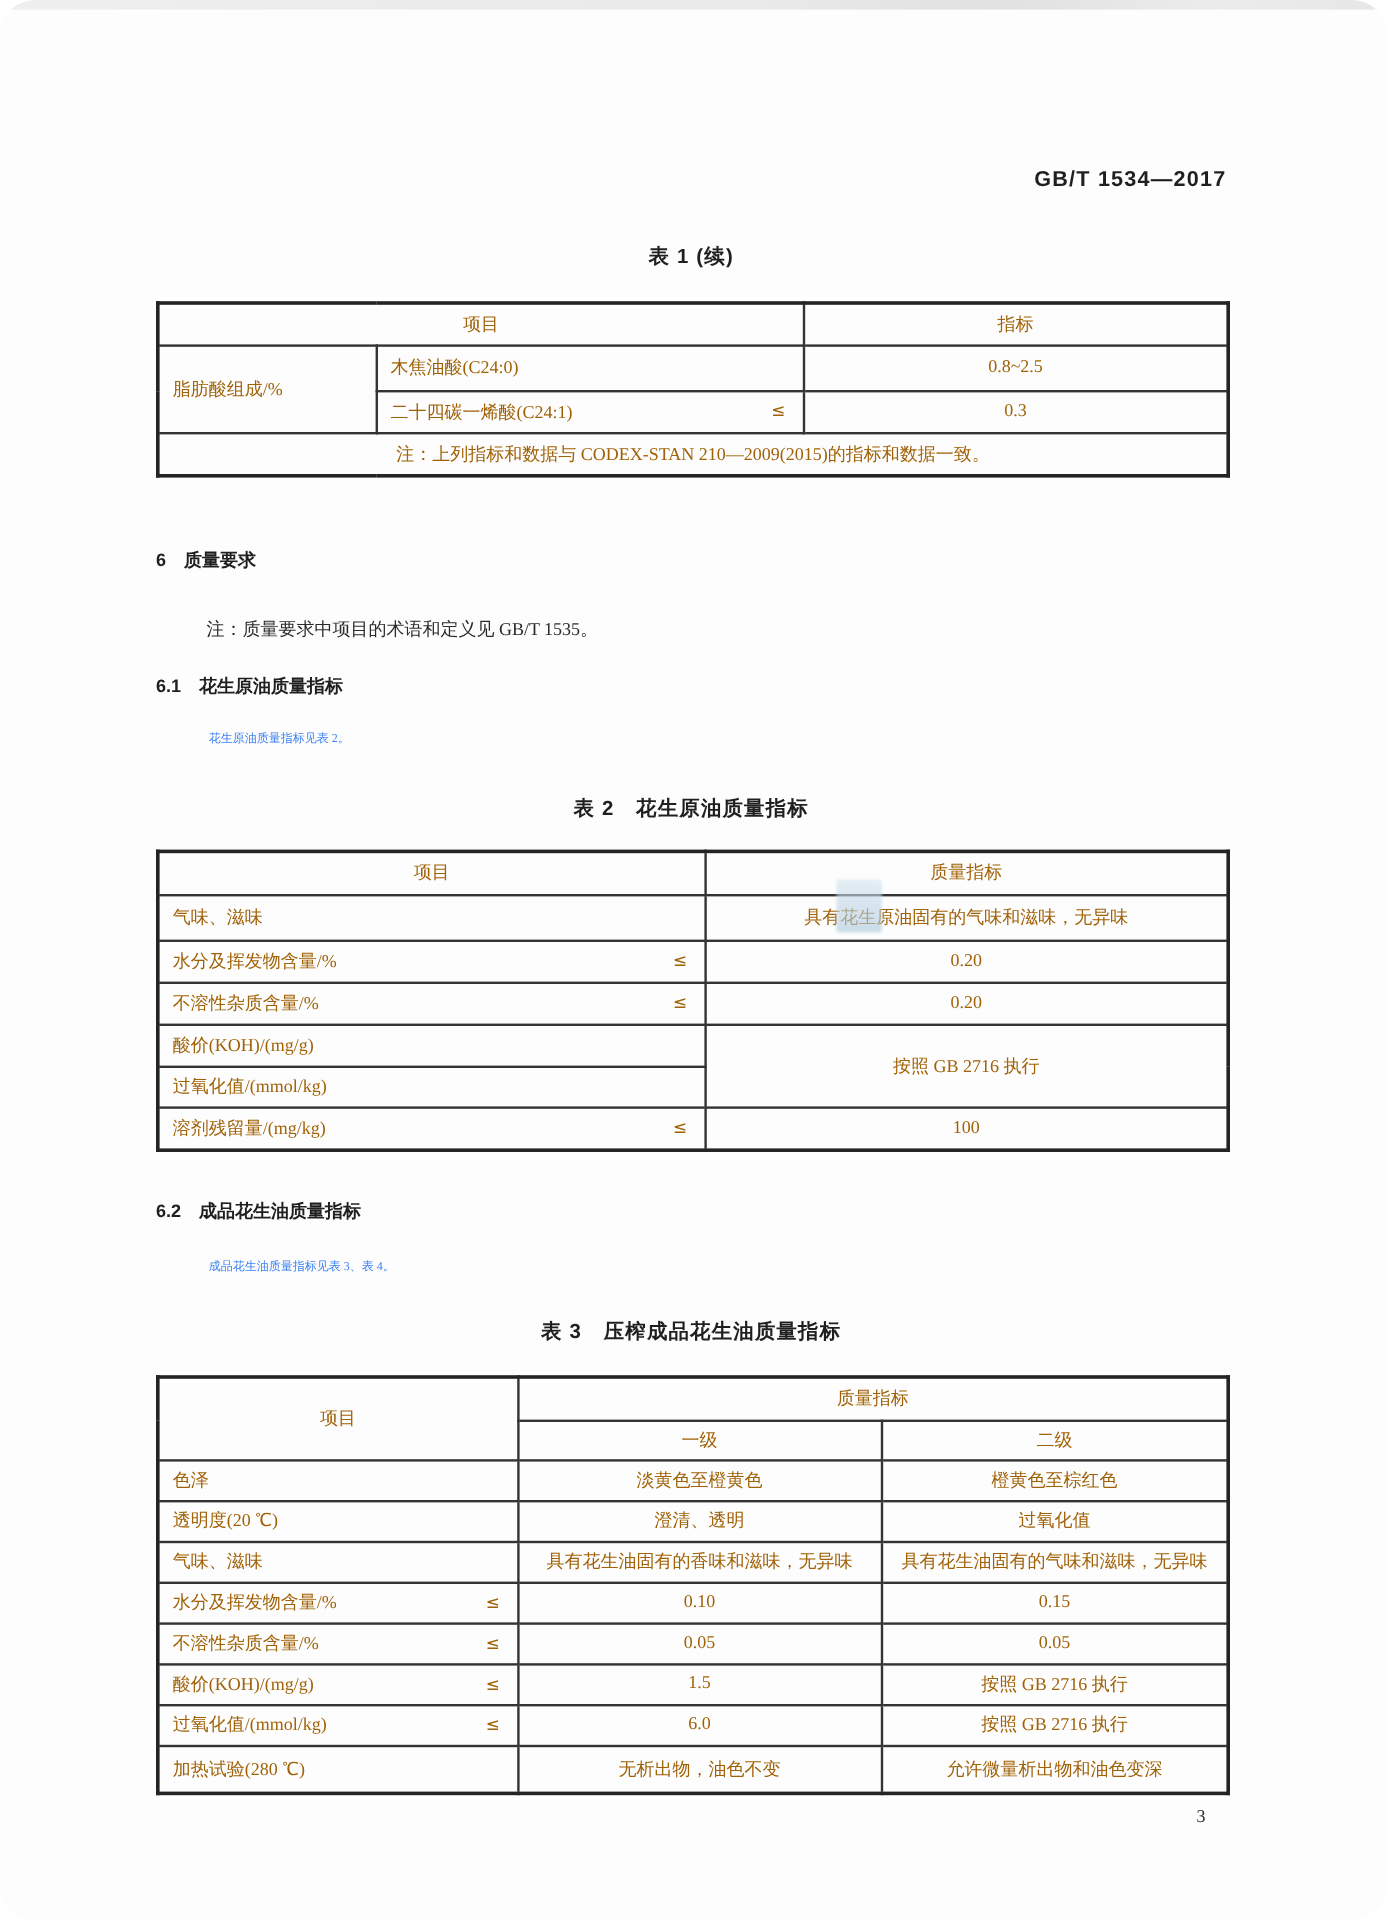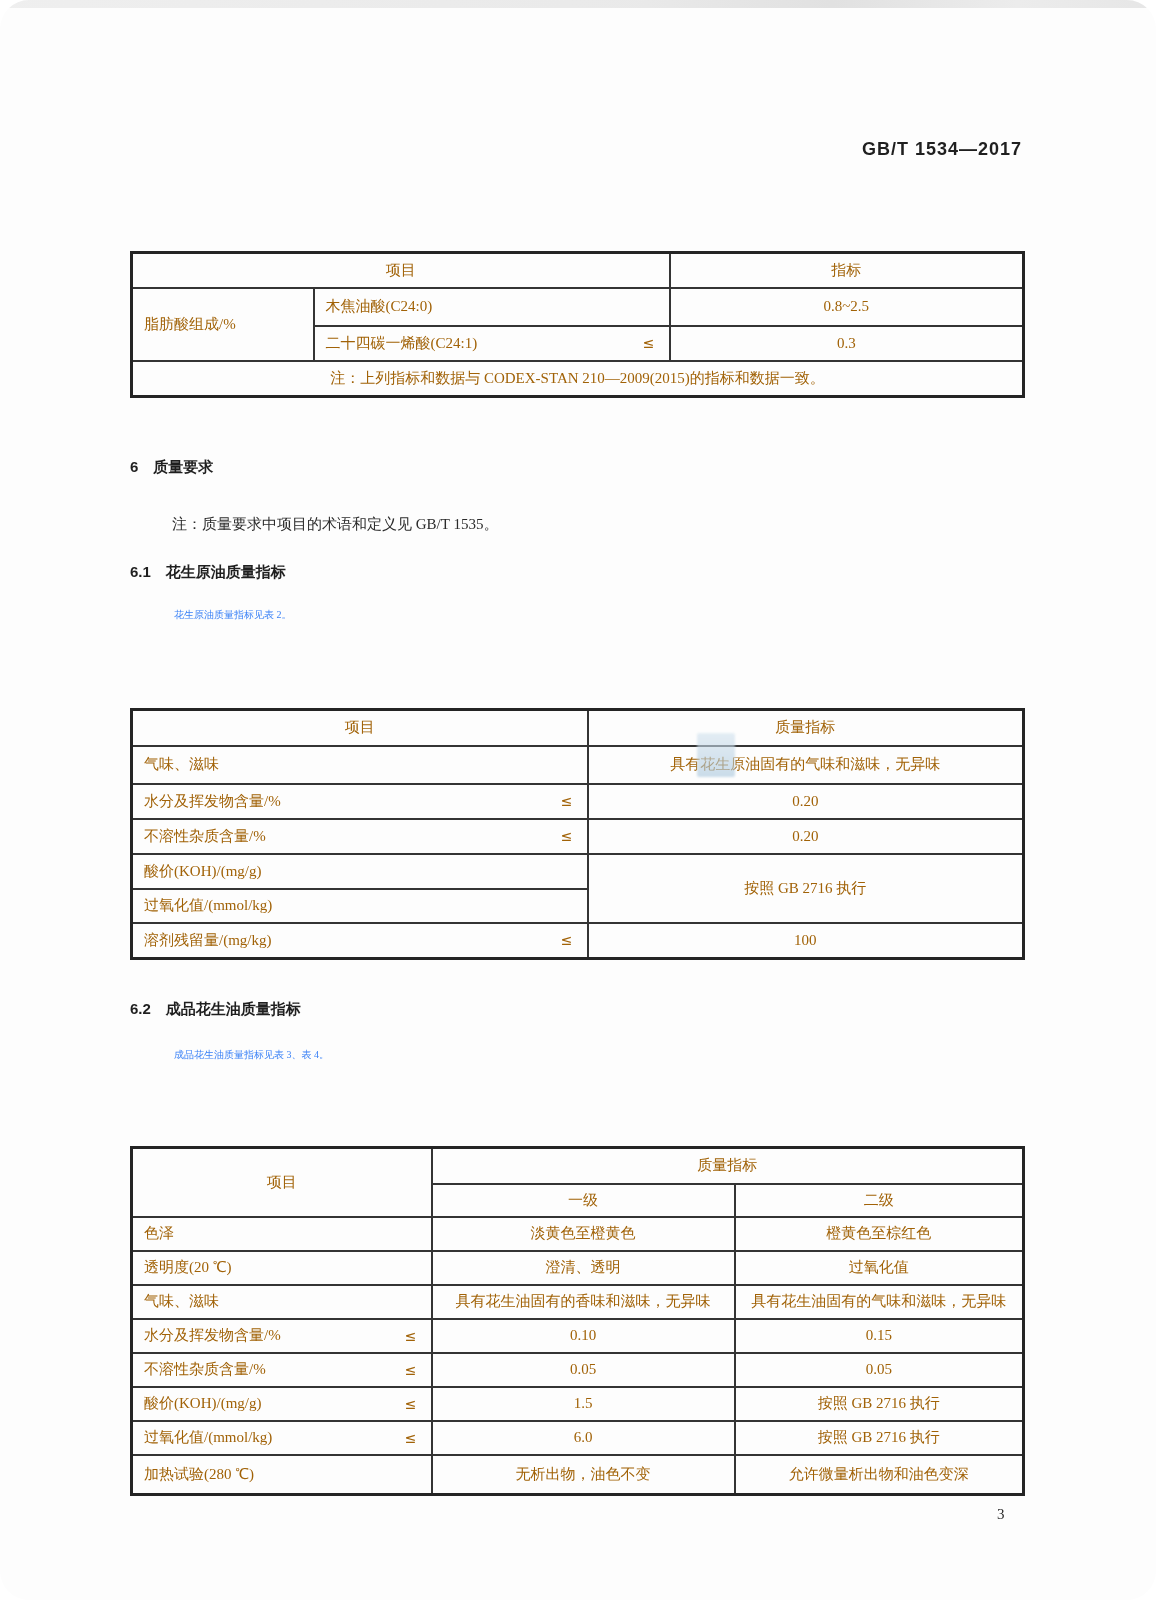--- a/index.html
+++ b/index.html
@@ -70,20 +70,21 @@
 </style>
 </head>
 <body>
 
 <div class="page">
 
   <div class="scan-top"></div>
 
   <div class="abs doc-code">GB/T 1534—2017</div>
 
+  <div class="abs tbl-title" style="top:202px;">表 1 (续)</div>
 
   <table class="std abs" style="left:130px;top:251px;width:892px;">
     <colgroup>
         <col style="width:182px">
         <col style="width:356px">
         <col style="width:354px">
       </colgroup>
     <tbody>
         <tr class="h35">
       <td class="head thickb" colspan="2">项目</td>
@@ -116,20 +117,21 @@
       <td class="notecell thickt" colspan="3">注：上列指标和数据与 CODEX-STAN 210—2009(2015)的指标和数据一致。</td>
     </tr>
   </tbody>
     </table>
 
   <div class="abs sec-heading" style="top:458px;">6　质量要求</div>
   <div class="abs body-note" style="top:515px;">注：质量要求中项目的术语和定义见 GB/T 1535。</div>
   <div class="abs sec-heading" style="top:563px;">6.1　花生原油质量指标</div>
   <div class="abs body-text" style="top:608px;">花生原油质量指标见表 2。</div>
 
+  <div class="abs tbl-title" style="top:662px;">表 2　花生原油质量指标</div>
 
   <table class="std abs" style="left:130px;top:708px;width:892px;">
     <colgroup>
         <col style="width:456px">
         <col style="width:436px">
       </colgroup>
     <tbody>
         <tr class="h36">
       <td class="head thickb">项目</td>
       <td class="head thickb">质量指标</td>
@@ -186,20 +188,21 @@
       <td>100</td>
     </tr>
   </tbody>
     </table>
 
   <div class="abs watermark"></div>
 
   <div class="abs sec-heading" style="top:1000px;">6.2　成品花生油质量指标</div>
   <div class="abs body-text" style="top:1048px;">成品花生油质量指标见表 3、表 4。</div>
 
+  <div class="abs tbl-title" style="top:1098px;">表 3　压榨成品花生油质量指标</div>
 
   <table class="std abs" style="left:130px;top:1146px;width:892px;">
     <colgroup>
         <col style="width:300px">
         <col style="width:303px">
         <col style="width:289px">
       </colgroup>
     <tbody>
         <tr class="h36">
       <td class="head" rowspan="2">项目</td>

